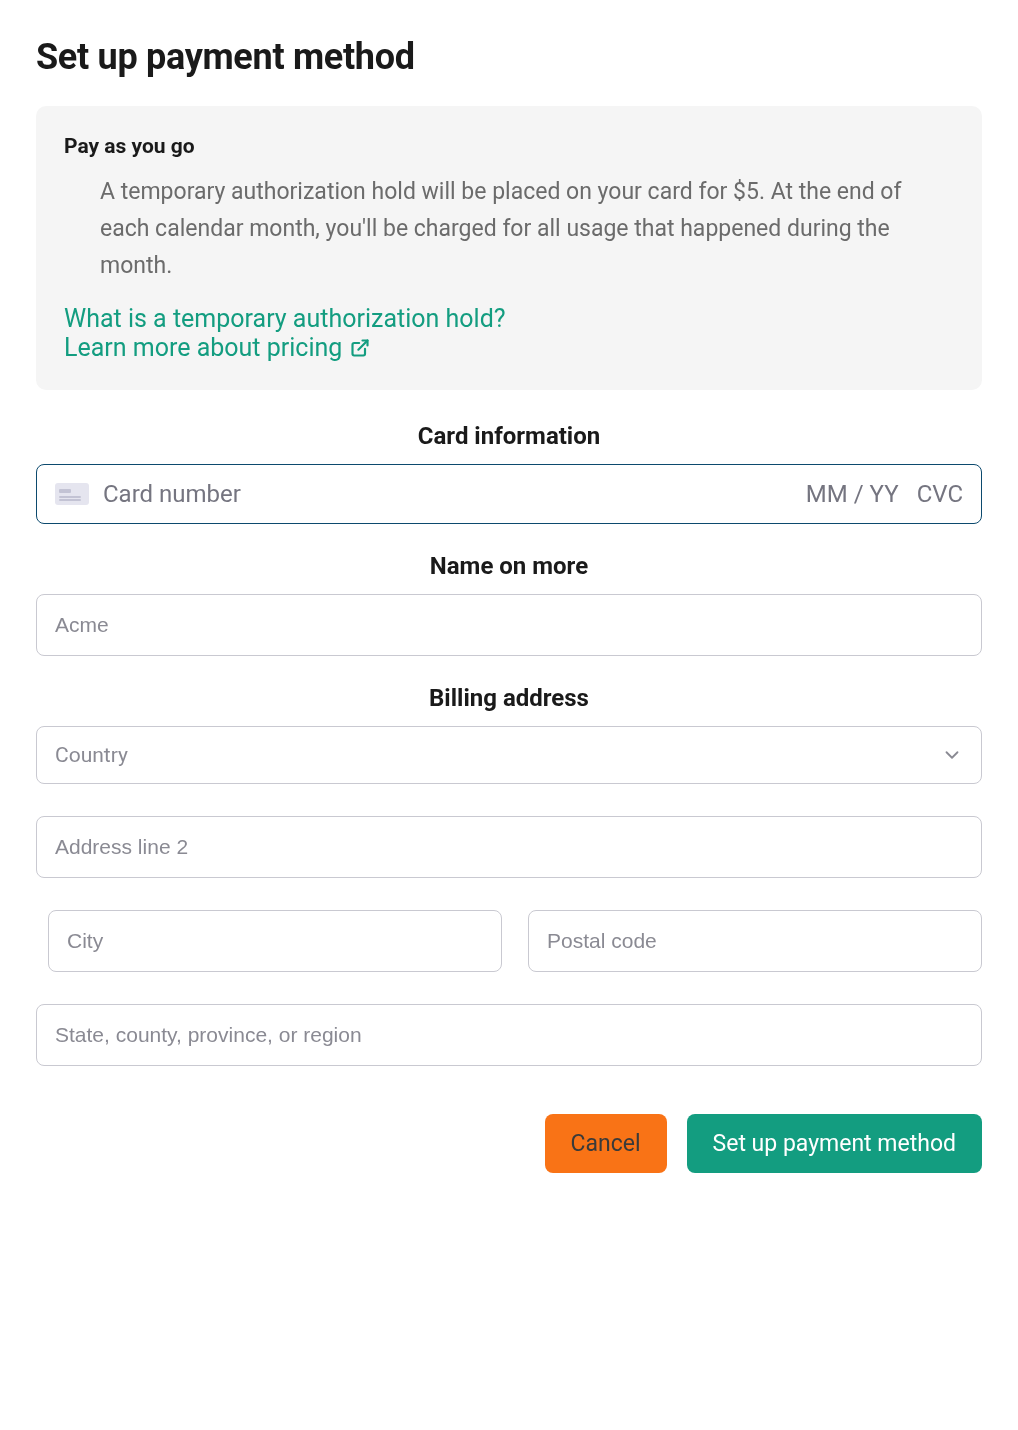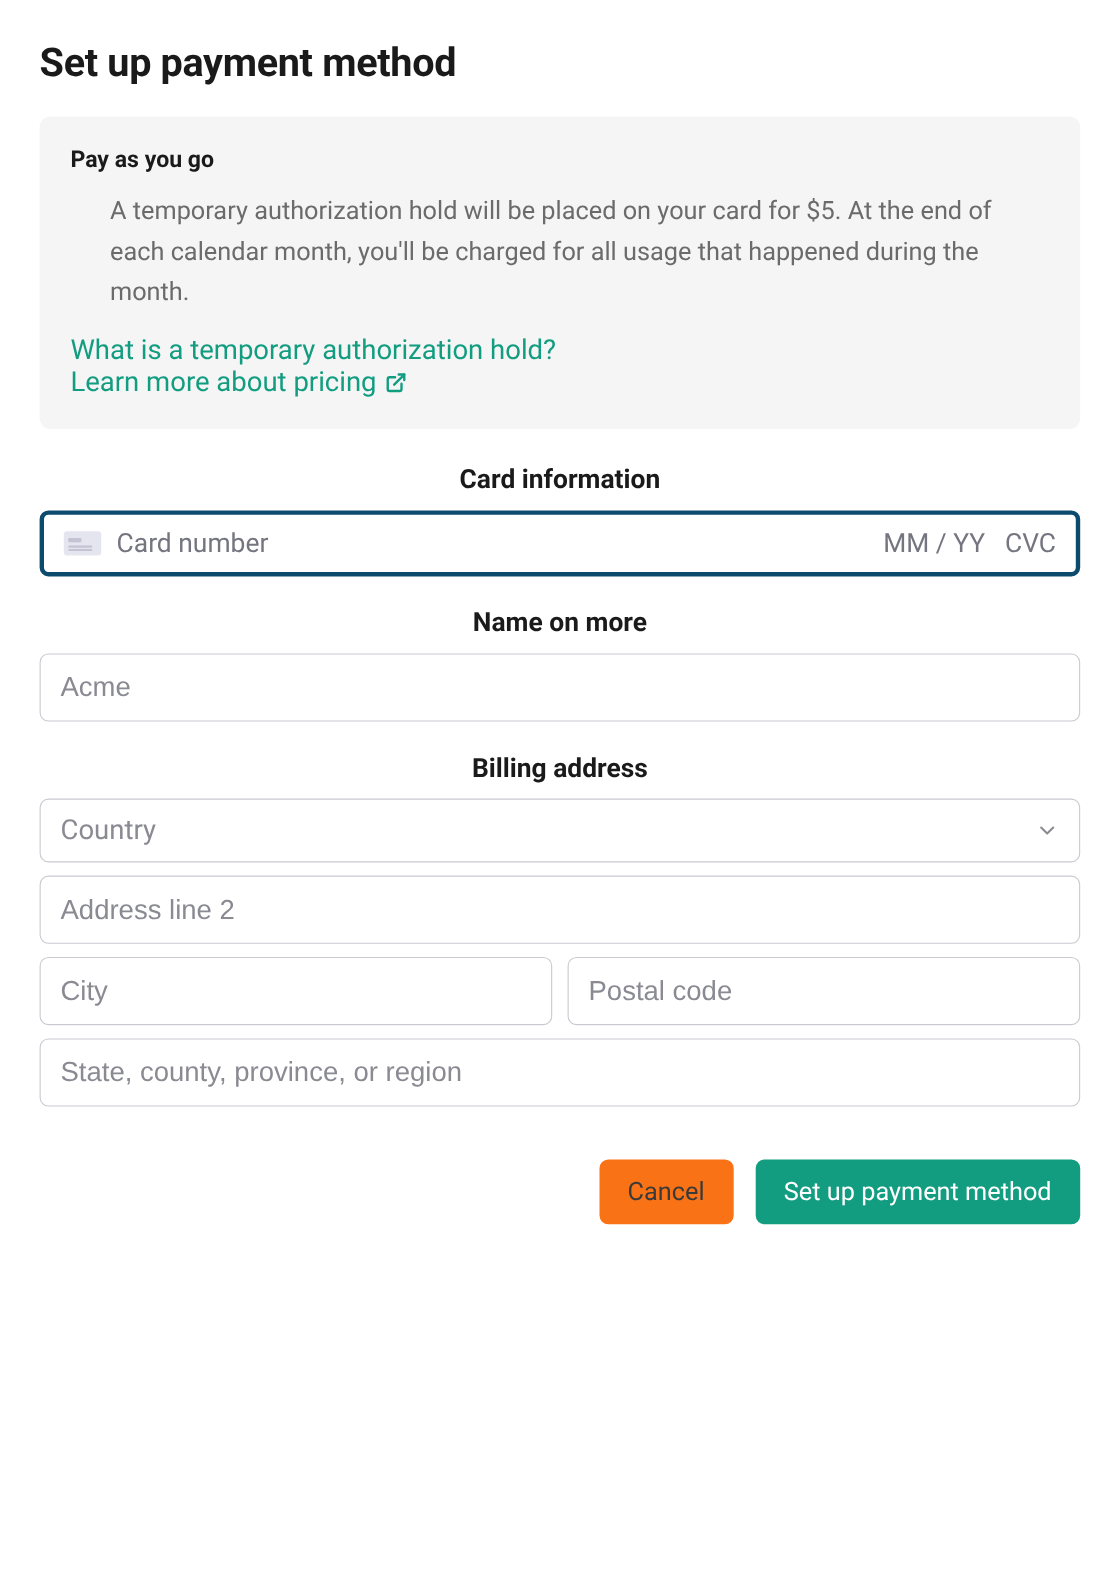--- a/index.html
+++ b/index.html
@@ -52,21 +52,21 @@
       font-size: 24px;
       font-weight: 700;
       margin-bottom: 14px;
       color: #1a1a1a;
       text-align: center;
     }
     .field-group { margin-bottom: 28px; }
     .card-row {
       display: flex;
       align-items: center;
-      border: 4px solid #0c4a6e;
+      border: 1px solid #0c4a6e;
       border-radius: 8px;
       padding: 0 18px;
       height: 60px;
       gap: 14px;
       color: #8a8a93;
       font-size: 23px;
     }
     .card-icon {
       width: 34px; height: 22px;
       background: #e5e5ef;
@@ -92,40 +92,40 @@
       box-shadow: 0 -3px 0 #c3c3d4;
     }
     .card-number-ph { flex: 1; color: #757580; font-size: 24px; }
     .card-right { display: flex; gap: 18px; color: #757580; font-size: 24px; }
     input.text-input, .select-input {
       width: 100%;
       height: 62px;
       border: 1px solid #c9c9d1;
       border-radius: 8px;
       padding: 0 18px;
-      font-size: 25px;
+      font-size: 21px;
       color: #1a1a1a;
       background: #fff;
       outline: none;
     }
     input.text-input::placeholder { color: #8a8a93; }
     .select-input {
       display: flex;
       align-items: center;
       justify-content: space-between;
       color: #8a8a93;
       cursor: pointer;
       height: 58px;
     }
     .chevron {
       display: inline-flex;
     }
-    .addr-stack { display: flex; flex-direction: column; gap: 12px; }
+    .addr-stack { display: flex; flex-direction: column; gap: 32px; }
     .addr-row2 { display: flex; gap: 14px; }
-    .addr-row2 > * { flex: 1; }
+    .addr-row2 > * { flex: 1; margin-left: 12px; }
     .footer {
       display: flex;
       justify-content: flex-end;
       gap: 20px;
       margin-top: 48px;
     }
     button {
       border: none;
       border-radius: 8px;
       font-size: 23px;

